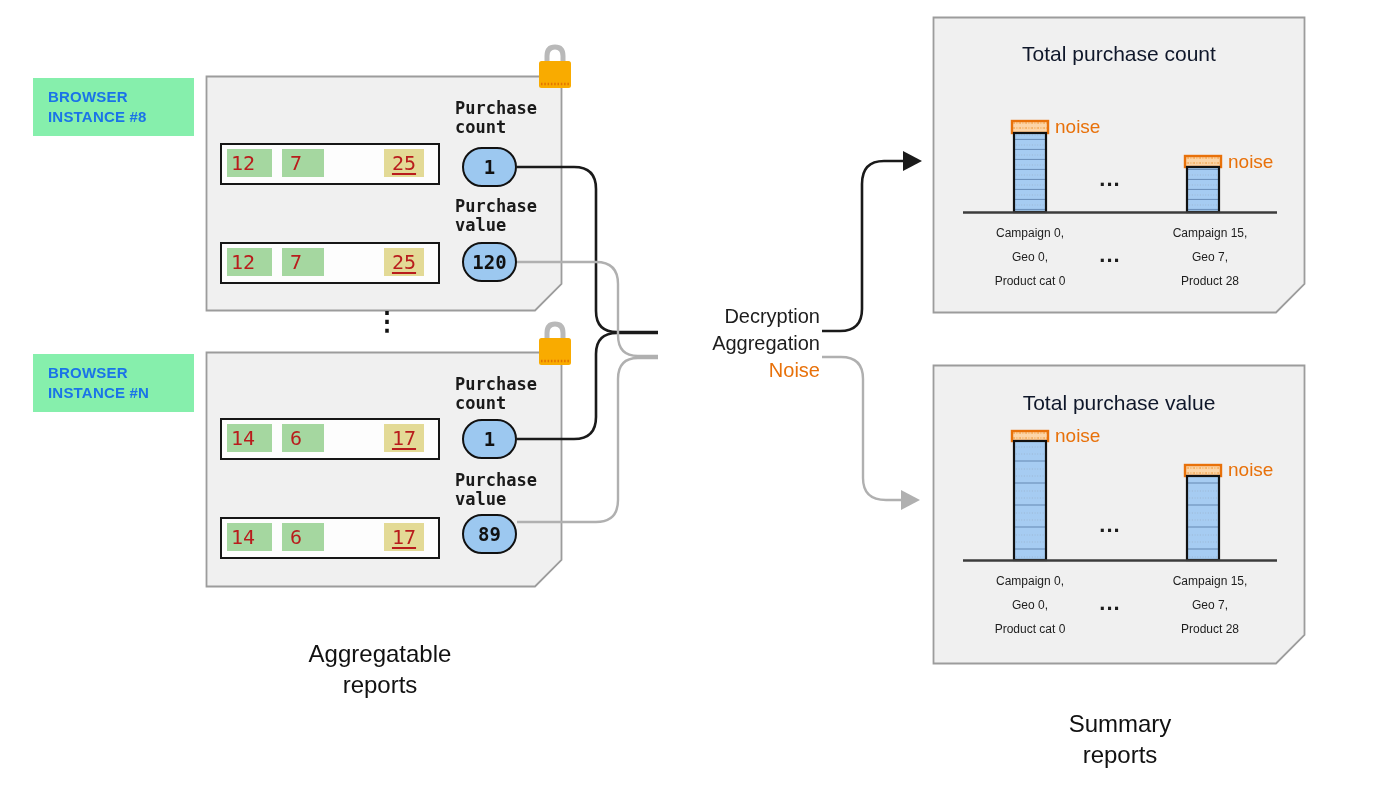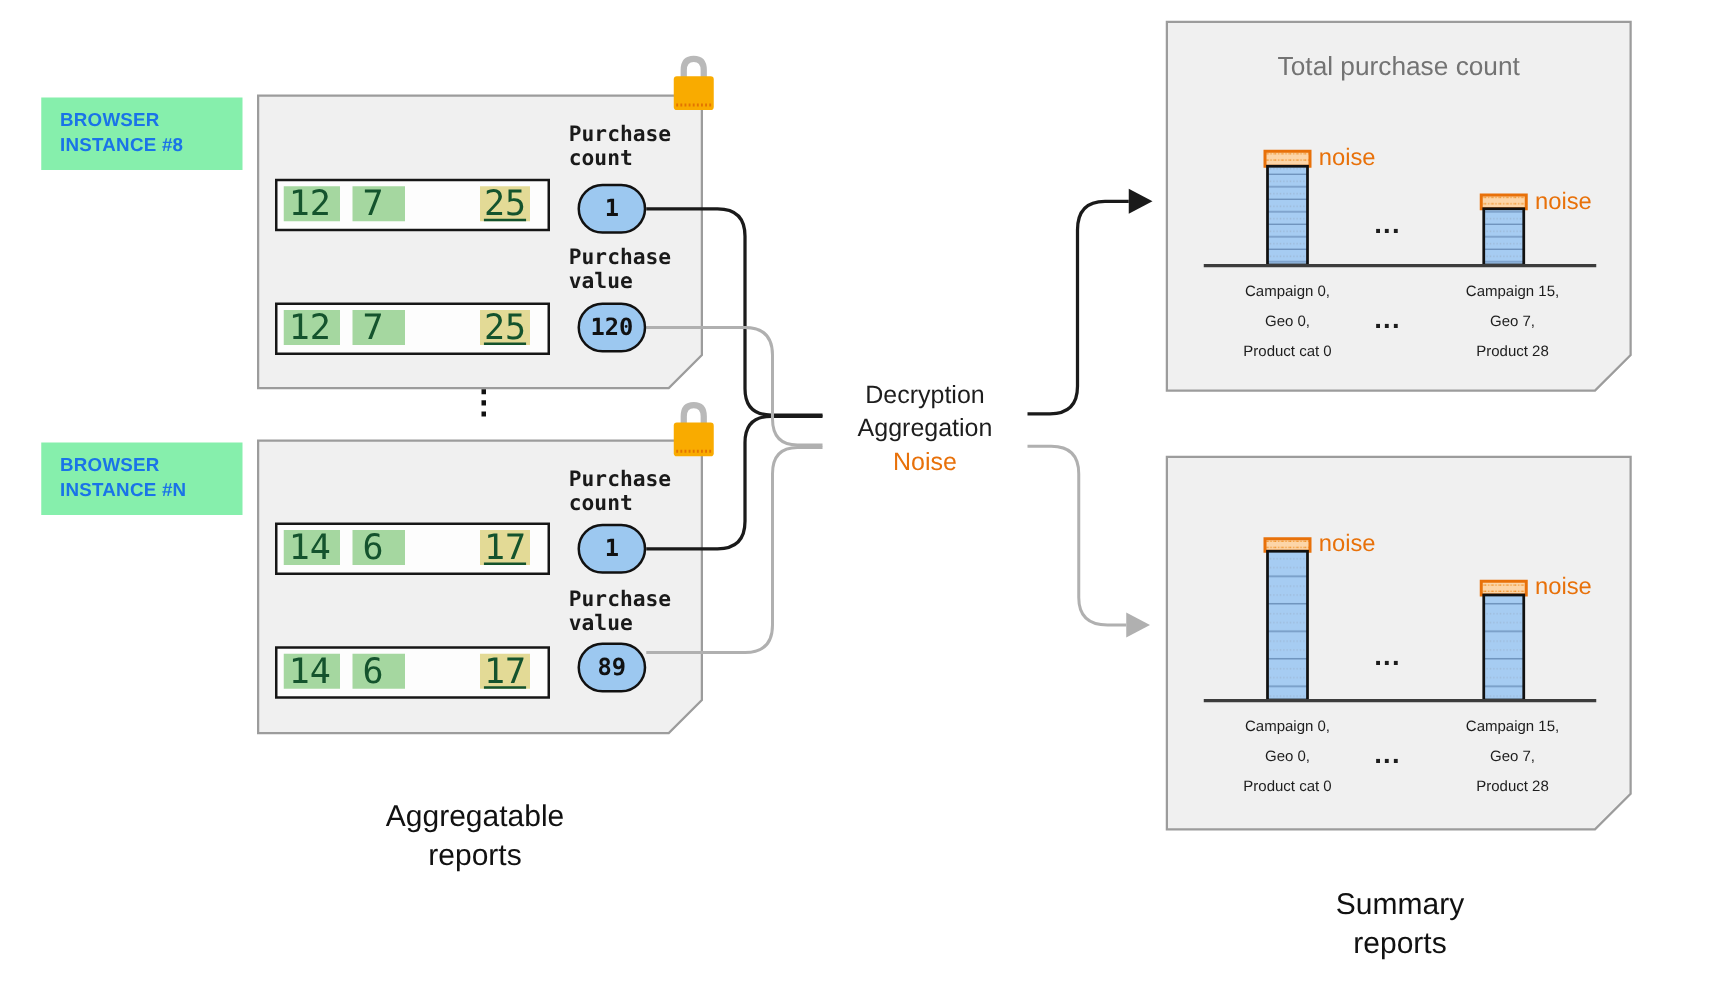--- a/index.html
+++ b/index.html
@@ -6,39 +6,39 @@
   #stage{position:relative;width:1374px;height:798px;background:#ffffff;overflow:hidden;
          font-family:"Liberation Sans",sans-serif;color:#202124;}
   .abs{position:absolute;}
   svg{position:absolute;left:0;top:0;}
 
   .instance-label{width:146px;padding:9px 0 9px 15px;background:#86efac;color:#1a73e8;
     font-size:15px;font-weight:bold;line-height:20px;letter-spacing:.2px;}
 
   .row-box{width:220px;height:42px;background:#fdfdfd;border:2.5px solid #161616;box-sizing:border-box;}
   .cell{position:absolute;top:4px;height:28px;box-sizing:border-box;
-    font-family:"DejaVu Sans Mono",monospace;font-size:28px;line-height:28px;color:#14532d;}
+    font-family:"DejaVu Sans Mono",monospace;font-size:20px;line-height:28px;color:#b91c1c;}
   .cell.g1{left:5px;width:45px;background:#a5d7a0;padding-left:4px;}
   .cell.g2{left:60px;width:42px;background:#a5d7a0;padding-left:8px;}
   .cell.y3{left:162px;width:40px;background:#e3da96;text-align:center;
     text-decoration:underline;text-underline-offset:3px;text-decoration-thickness:2px;}
 
   .plabel{font-family:"DejaVu Sans Mono",monospace;font-weight:bold;font-size:17px;
     line-height:19px;color:#1a1a1a;white-space:nowrap;}
 
   .pill{width:55px;height:40px;background:#9cc8f0;border:2.5px solid #111;border-radius:21px;
     box-sizing:border-box;display:flex;align-items:center;justify-content:center;
     font-family:"DejaVu Sans Mono",monospace;font-weight:bold;font-size:19px;color:#111;}
 
   .vdots{font-family:"DejaVu Sans Mono",monospace;font-weight:bold;font-size:26px;color:#111;}
 
-  .process{width:160px;text-align:center;font-size:20px;line-height:27px;color:#1d1d1d;}
+  .process{width:160px;text-align:right;font-size:20px;line-height:27px;color:#1d1d1d;}
   .process .orange{color:#e8710a;}
 
-  .chart-title{width:372px;text-align:center;font-size:21px;color:#737373;}
+  .chart-title{width:372px;text-align:center;font-size:21px;color:#0f172a;}
   .noise-label{font-size:19px;color:#e8710a;}
   .hdots{width:50px;text-align:center;font-size:22px;font-weight:bold;color:#1d1d1d;letter-spacing:1px;}
   .cat-label{width:164px;text-align:center;font-size:12px;line-height:24px;color:#1d1d1d;}
 
   .caption{width:220px;text-align:center;font-size:24px;line-height:31px;color:#111;}
 </style>
 </head>
 <body>
 
 <div id="stage">
@@ -180,20 +180,21 @@
     <div>Geo 0,</div>
     <div>Product cat 0</div>
   </div>
   <div class="abs hdots" style="left:1085px;top:242px;">...</div>
   <div class="abs cat-label" style="left:1128px;top:221px;">
     <div>Campaign 15,</div>
     <div>Geo 7,</div>
     <div>Product 28</div>
   </div>
 
+  <div class="abs chart-title" style="left:933px;top:391px;">Total purchase value</div>
   <div class="abs noise-label" style="left:1055px;top:425px;">noise</div>
   <div class="abs noise-label" style="left:1228px;top:459px;">noise</div>
   <div class="abs hdots" style="left:1085px;top:512px;">...</div>
   <div class="abs cat-label" style="left:948px;top:569px;">
     <div>Campaign 0,</div>
     <div>Geo 0,</div>
     <div>Product cat 0</div>
   </div>
   <div class="abs hdots" style="left:1085px;top:590px;">...</div>
   <div class="abs cat-label" style="left:1128px;top:569px;">

